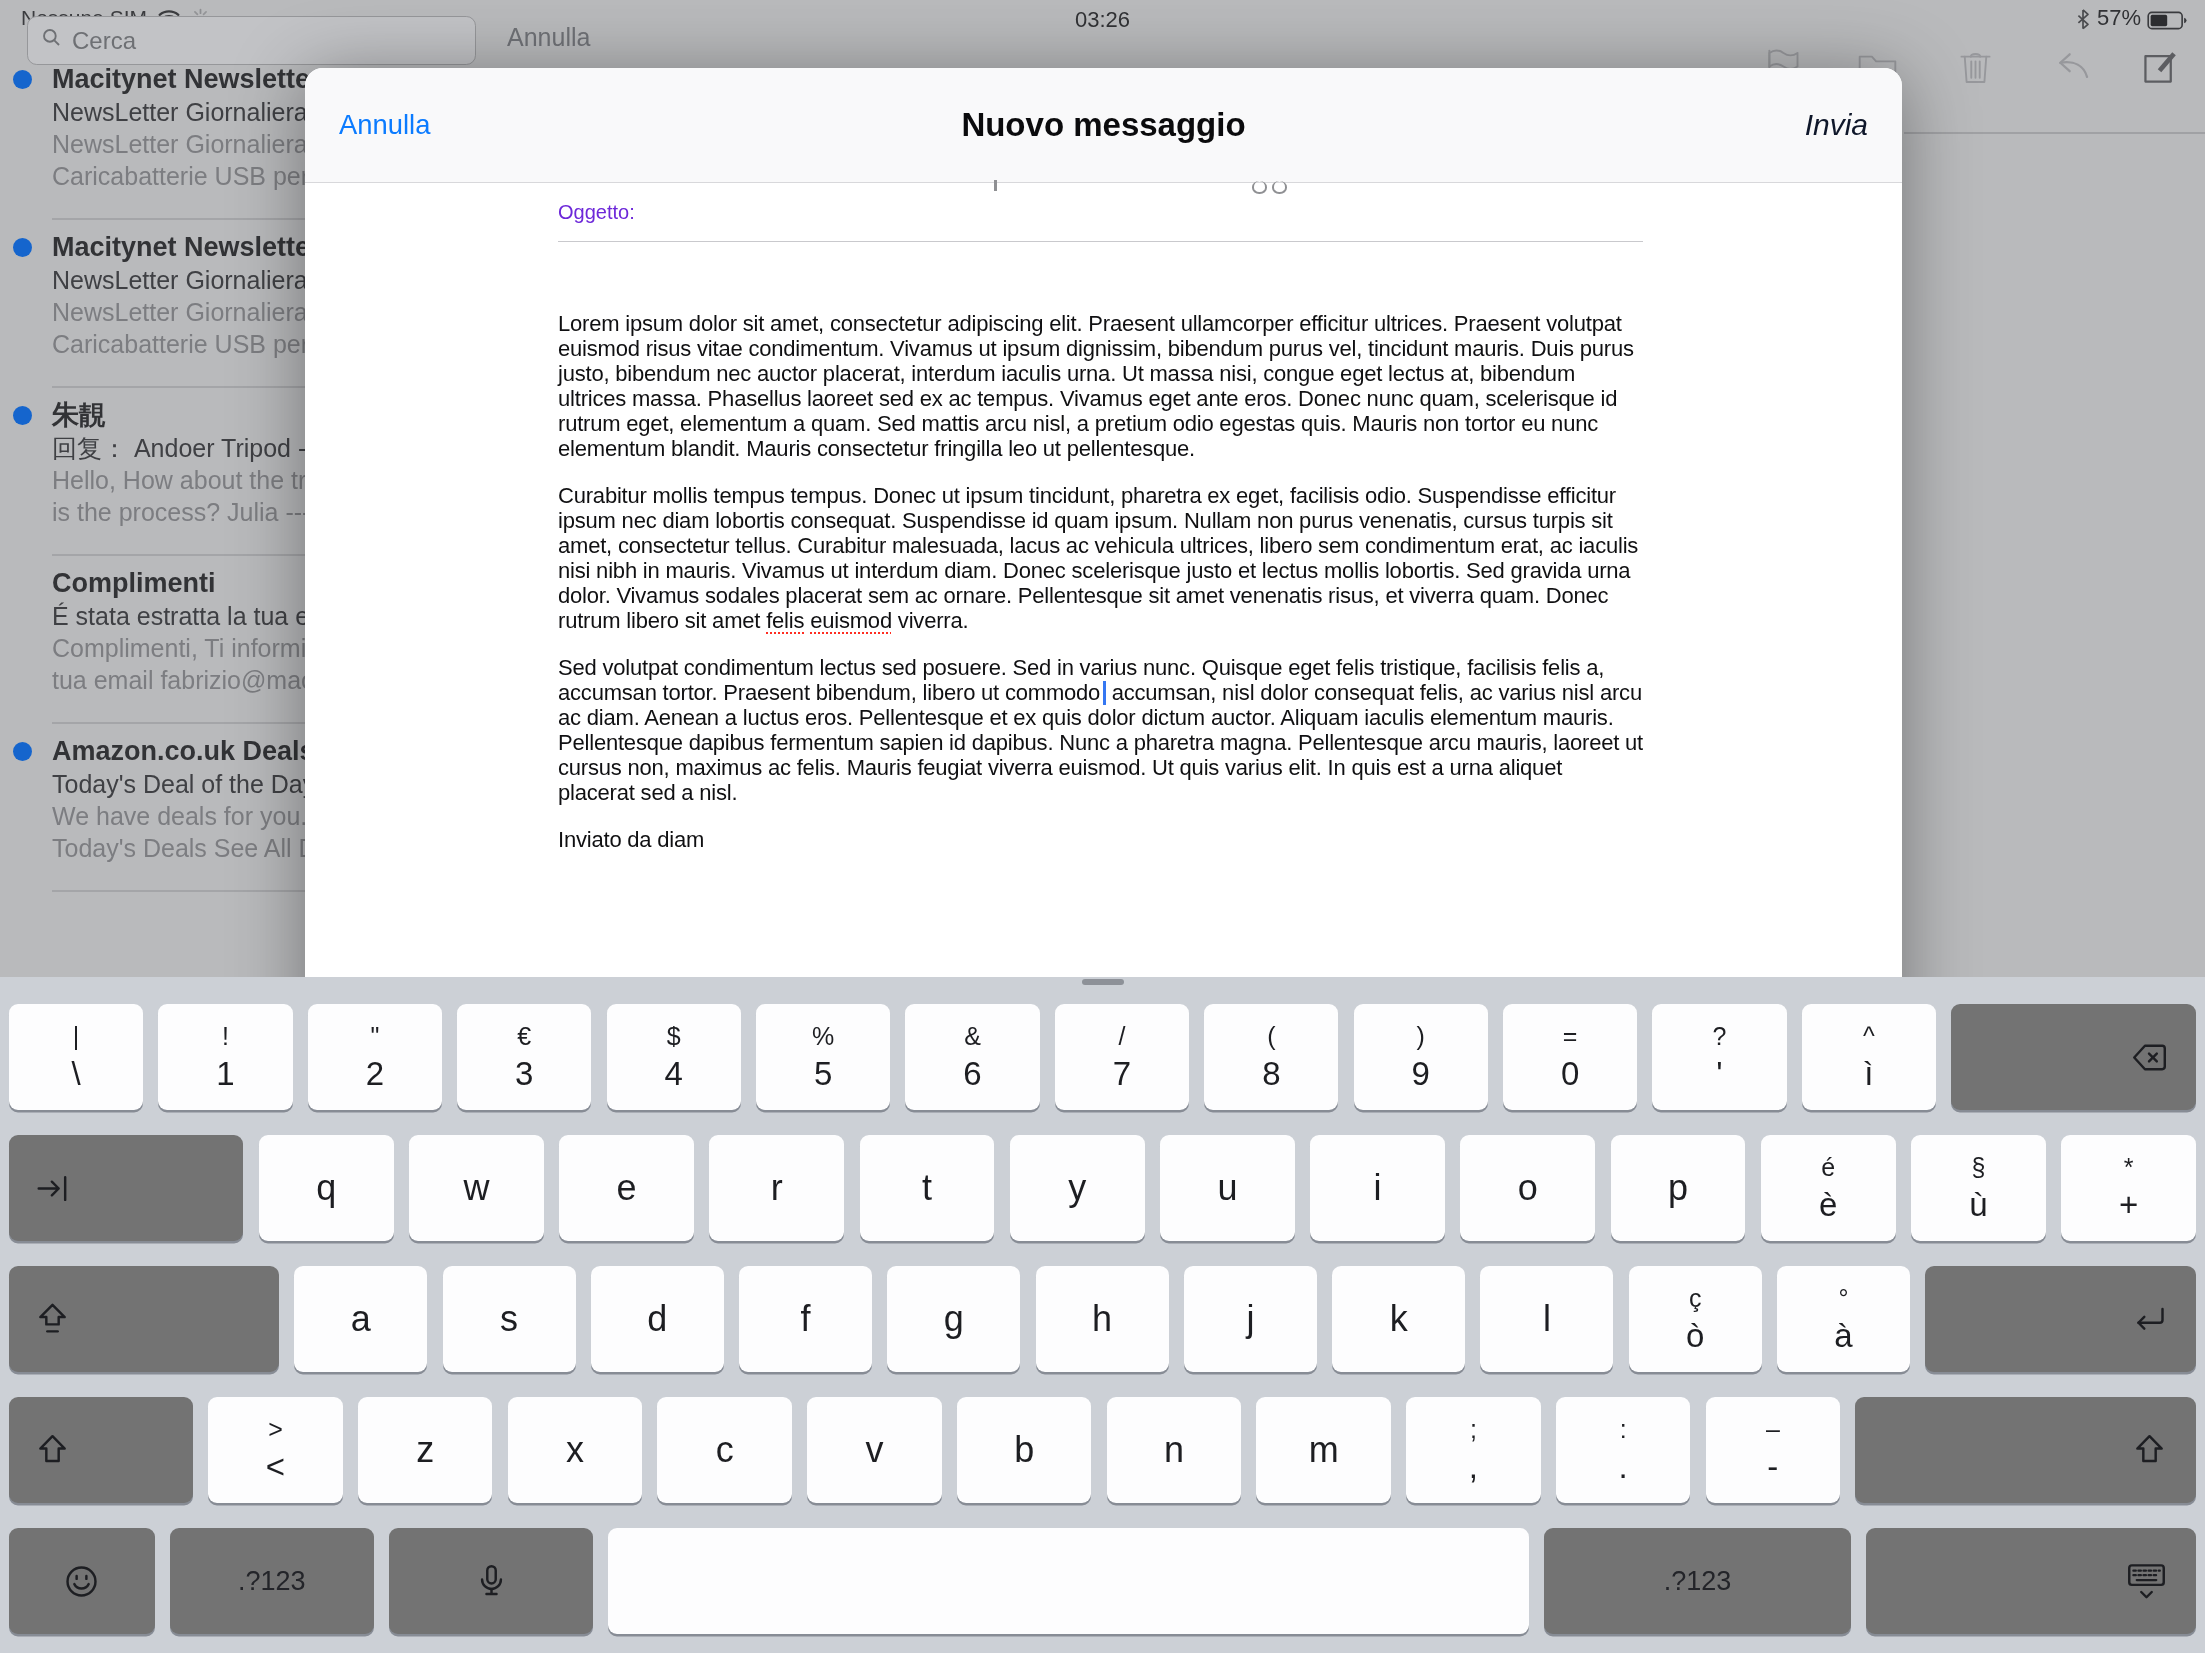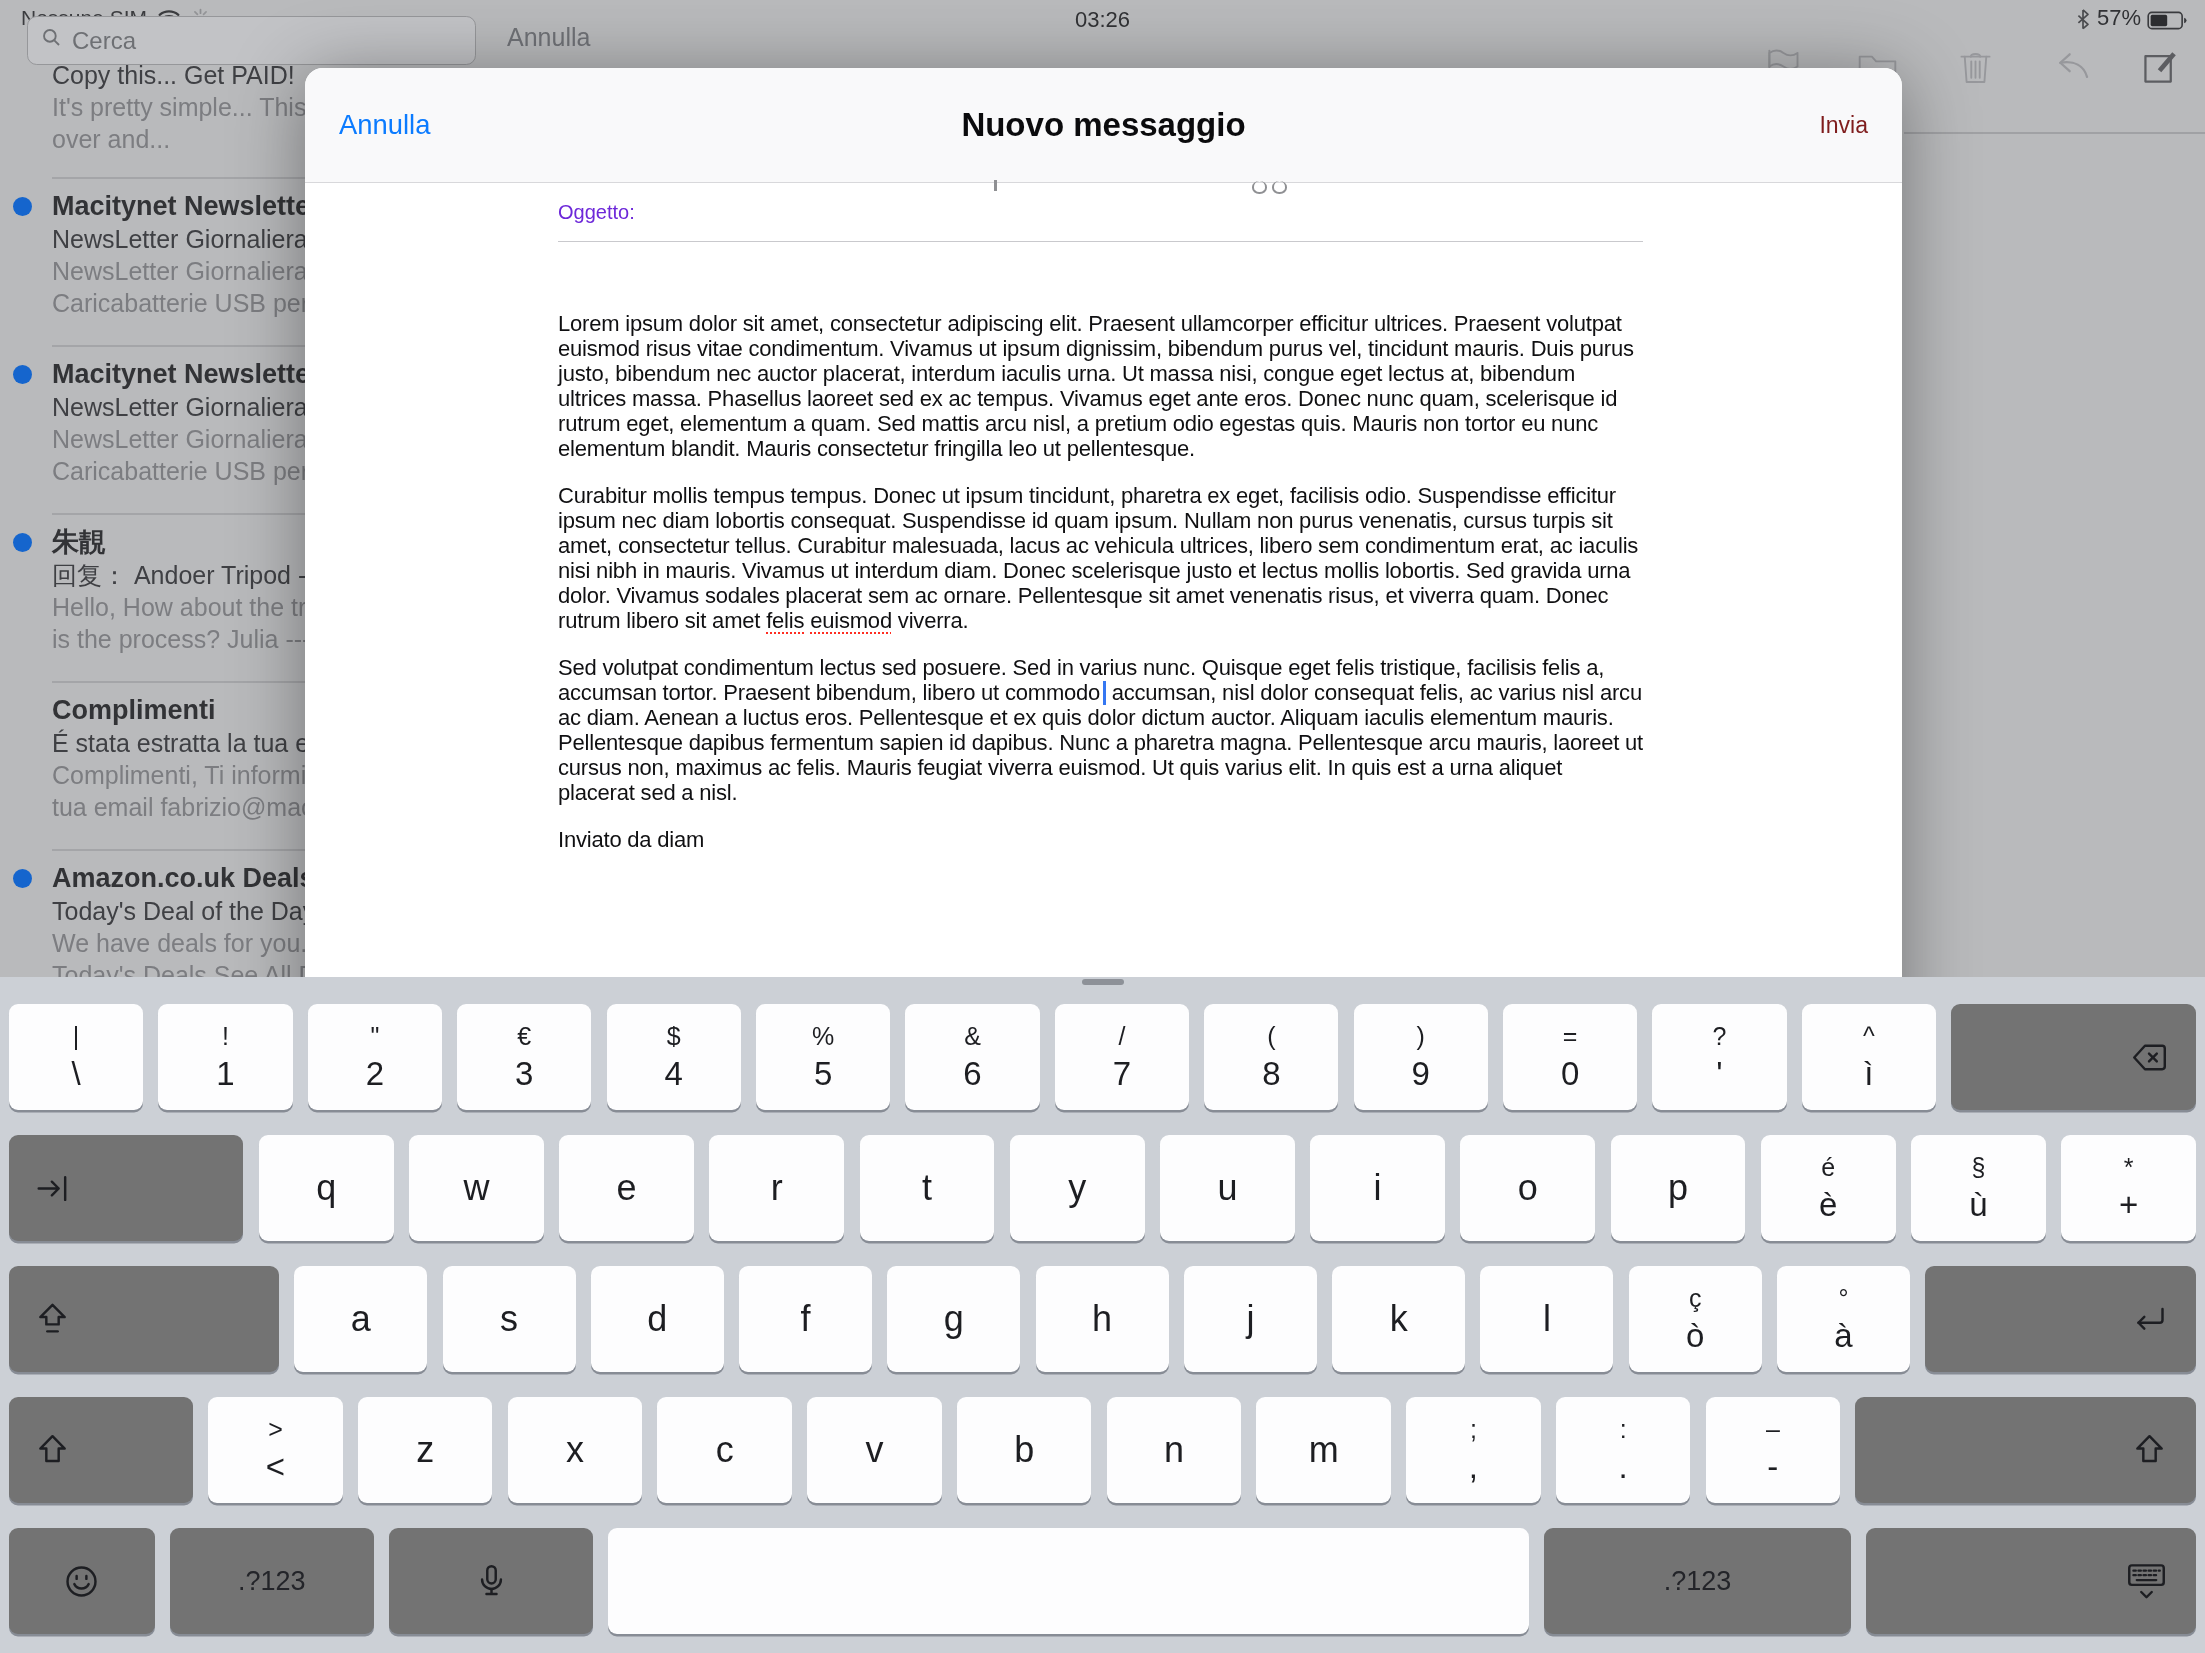--- a/index.html
+++ b/index.html
@@ -30,21 +30,21 @@
   .tb-icon svg{width:100%;height:100%;}
   .pane-sep{position:absolute;top:132px;left:1904px;right:0;height:1.6px;background:#a0a1a4;}
   
   .modal{position:absolute;left:305px;top:68px;width:1597px;bottom:0;background:#fff;
     border-radius:18px 18px 0 0;box-shadow:0 8px 73px rgba(0,0,0,.38);}
   .modal-header{position:relative;height:115px;background:#f9f9fa;border-bottom:1.6px solid #d8d8db;
     border-radius:18px 18px 0 0;display:flex;align-items:center;justify-content:space-between;
     padding:0 34px;box-sizing:border-box;}
   .btn-cancel{color:#0b7bff;font-size:27.4px;}
   .modal-title{position:absolute;left:50%;transform:translateX(-50%);font-size:33px;font-weight:600;color:#0b0b0d;}
-  .btn-send{color:#7f1d1d;font-size:23px;}
+  .btn-send{color:#0f172a;font-size:30px;font-style:italic;}
   .fields{margin:0 259px 0 253px;position:relative;}
   .subject-row{height:58px;border-bottom:1.6px solid #c9c9cd;display:flex;align-items:center;position:relative;}
   .subject-label{color:#6d28d9;font-size:20px;}
   .clip-mark{position:absolute;background:#8f9093;}
   .cm1{left:436px;top:-3.2px;width:3.2px;height:11.3px;}
   .cm2{left:694px;top:-1.6px;width:10.5px;height:10.5px;border-radius:50%;background:none;border:2.4px solid #8f9093;border-top:none;}
   .cm3{left:714px;top:-1.6px;width:10.5px;height:10.5px;border-radius:50%;background:none;border:2.4px solid #8f9093;border-top:none;}
   .body-text{margin:0 259px 0 253px;padding-top:69px;font-size:22px;line-height:25px;
     color:#101012;letter-spacing:-0.2px;}
   .body-text p{margin:0 0 22px 0;}
@@ -119,26 +119,20 @@
   <div class="search-field">
     <span><svg width="22.6" height="22.6" viewBox="0 0 24 24" fill="none" stroke="#6e7074" stroke-width="2">
           <circle cx="10.5" cy="10.5" r="6.2"></circle>
           <path d="M15.2 15.2 20.2 20.2"></path>
         </svg></span>
     <span>Cerca</span>
   </div>
   <div class="search-cancel">Annulla</div>
 
   <div class="mail-list">
-      <div class="mail-row partial">
-        <div class="m-sub">Copy this... Get PAID!</div>
-        <div class="m-prev">It's pretty simple... This</div>
-        <div class="m-prev">over and...</div>
-        <div class="m-sep"></div>
-      </div>
       <div class="mail-row">
         <span class="m-dot"></span>
         <div class="m-sender">Macitynet Newslette</div>
         <div class="m-sub">NewsLetter Giornaliera</div>
         <div class="m-prev">NewsLetter Giornaliera</div>
         <div class="m-prev">Caricabatterie USB per</div>
         <div class="m-sep"></div>
       </div>
       <div class="mail-row">
         <span class="m-dot"></span>

